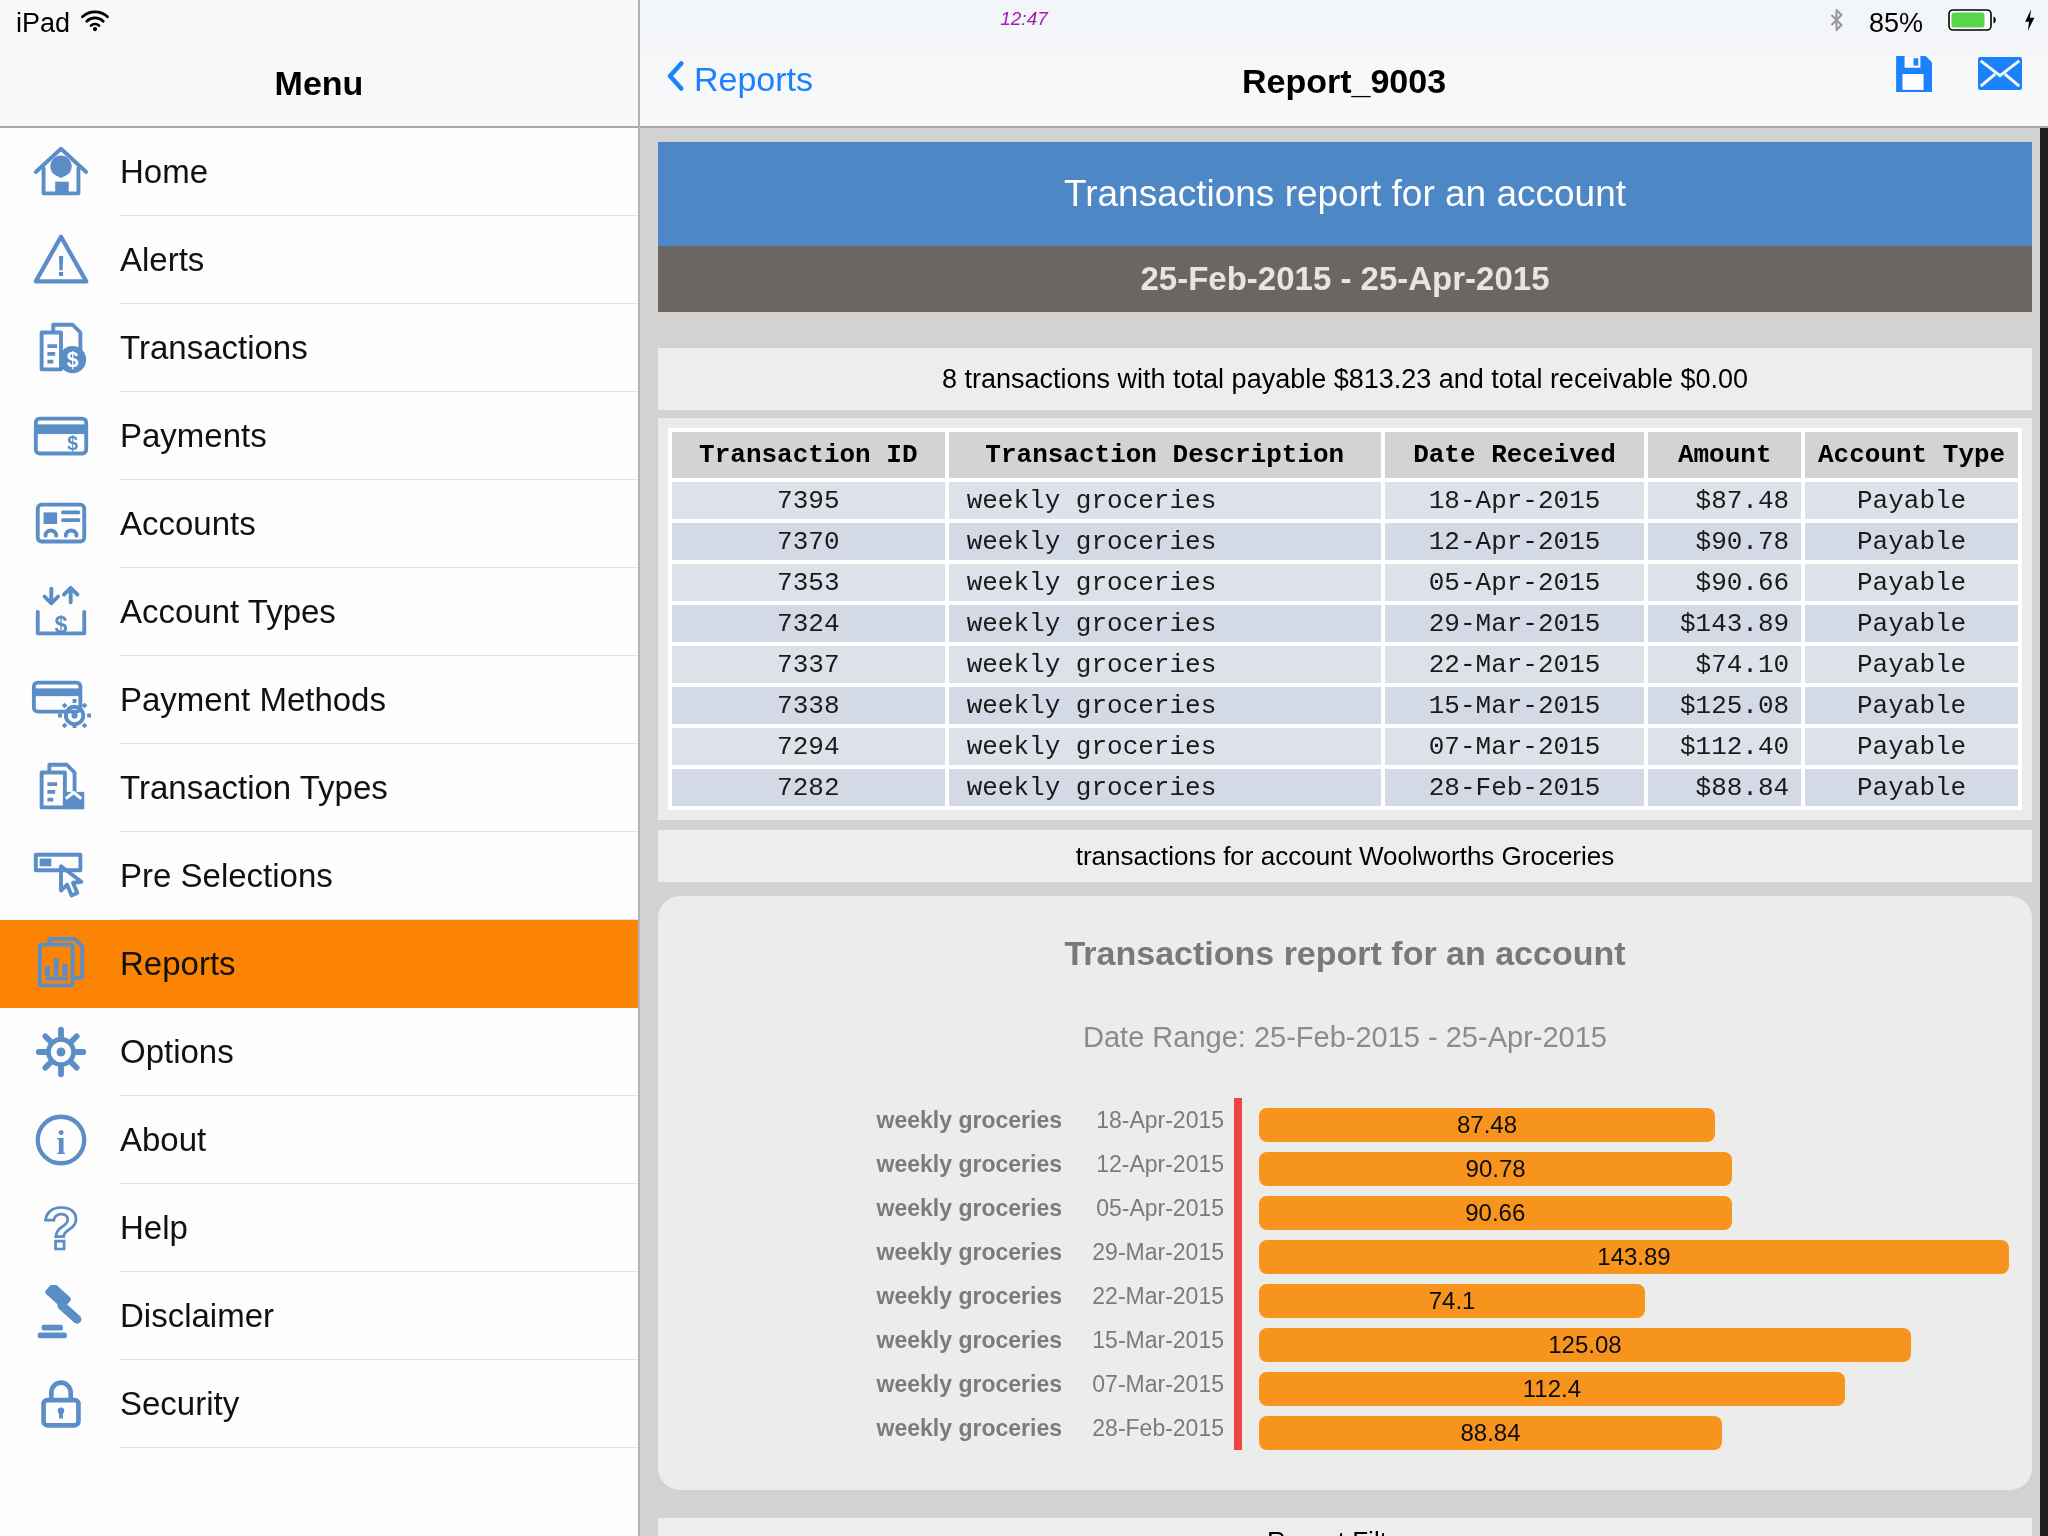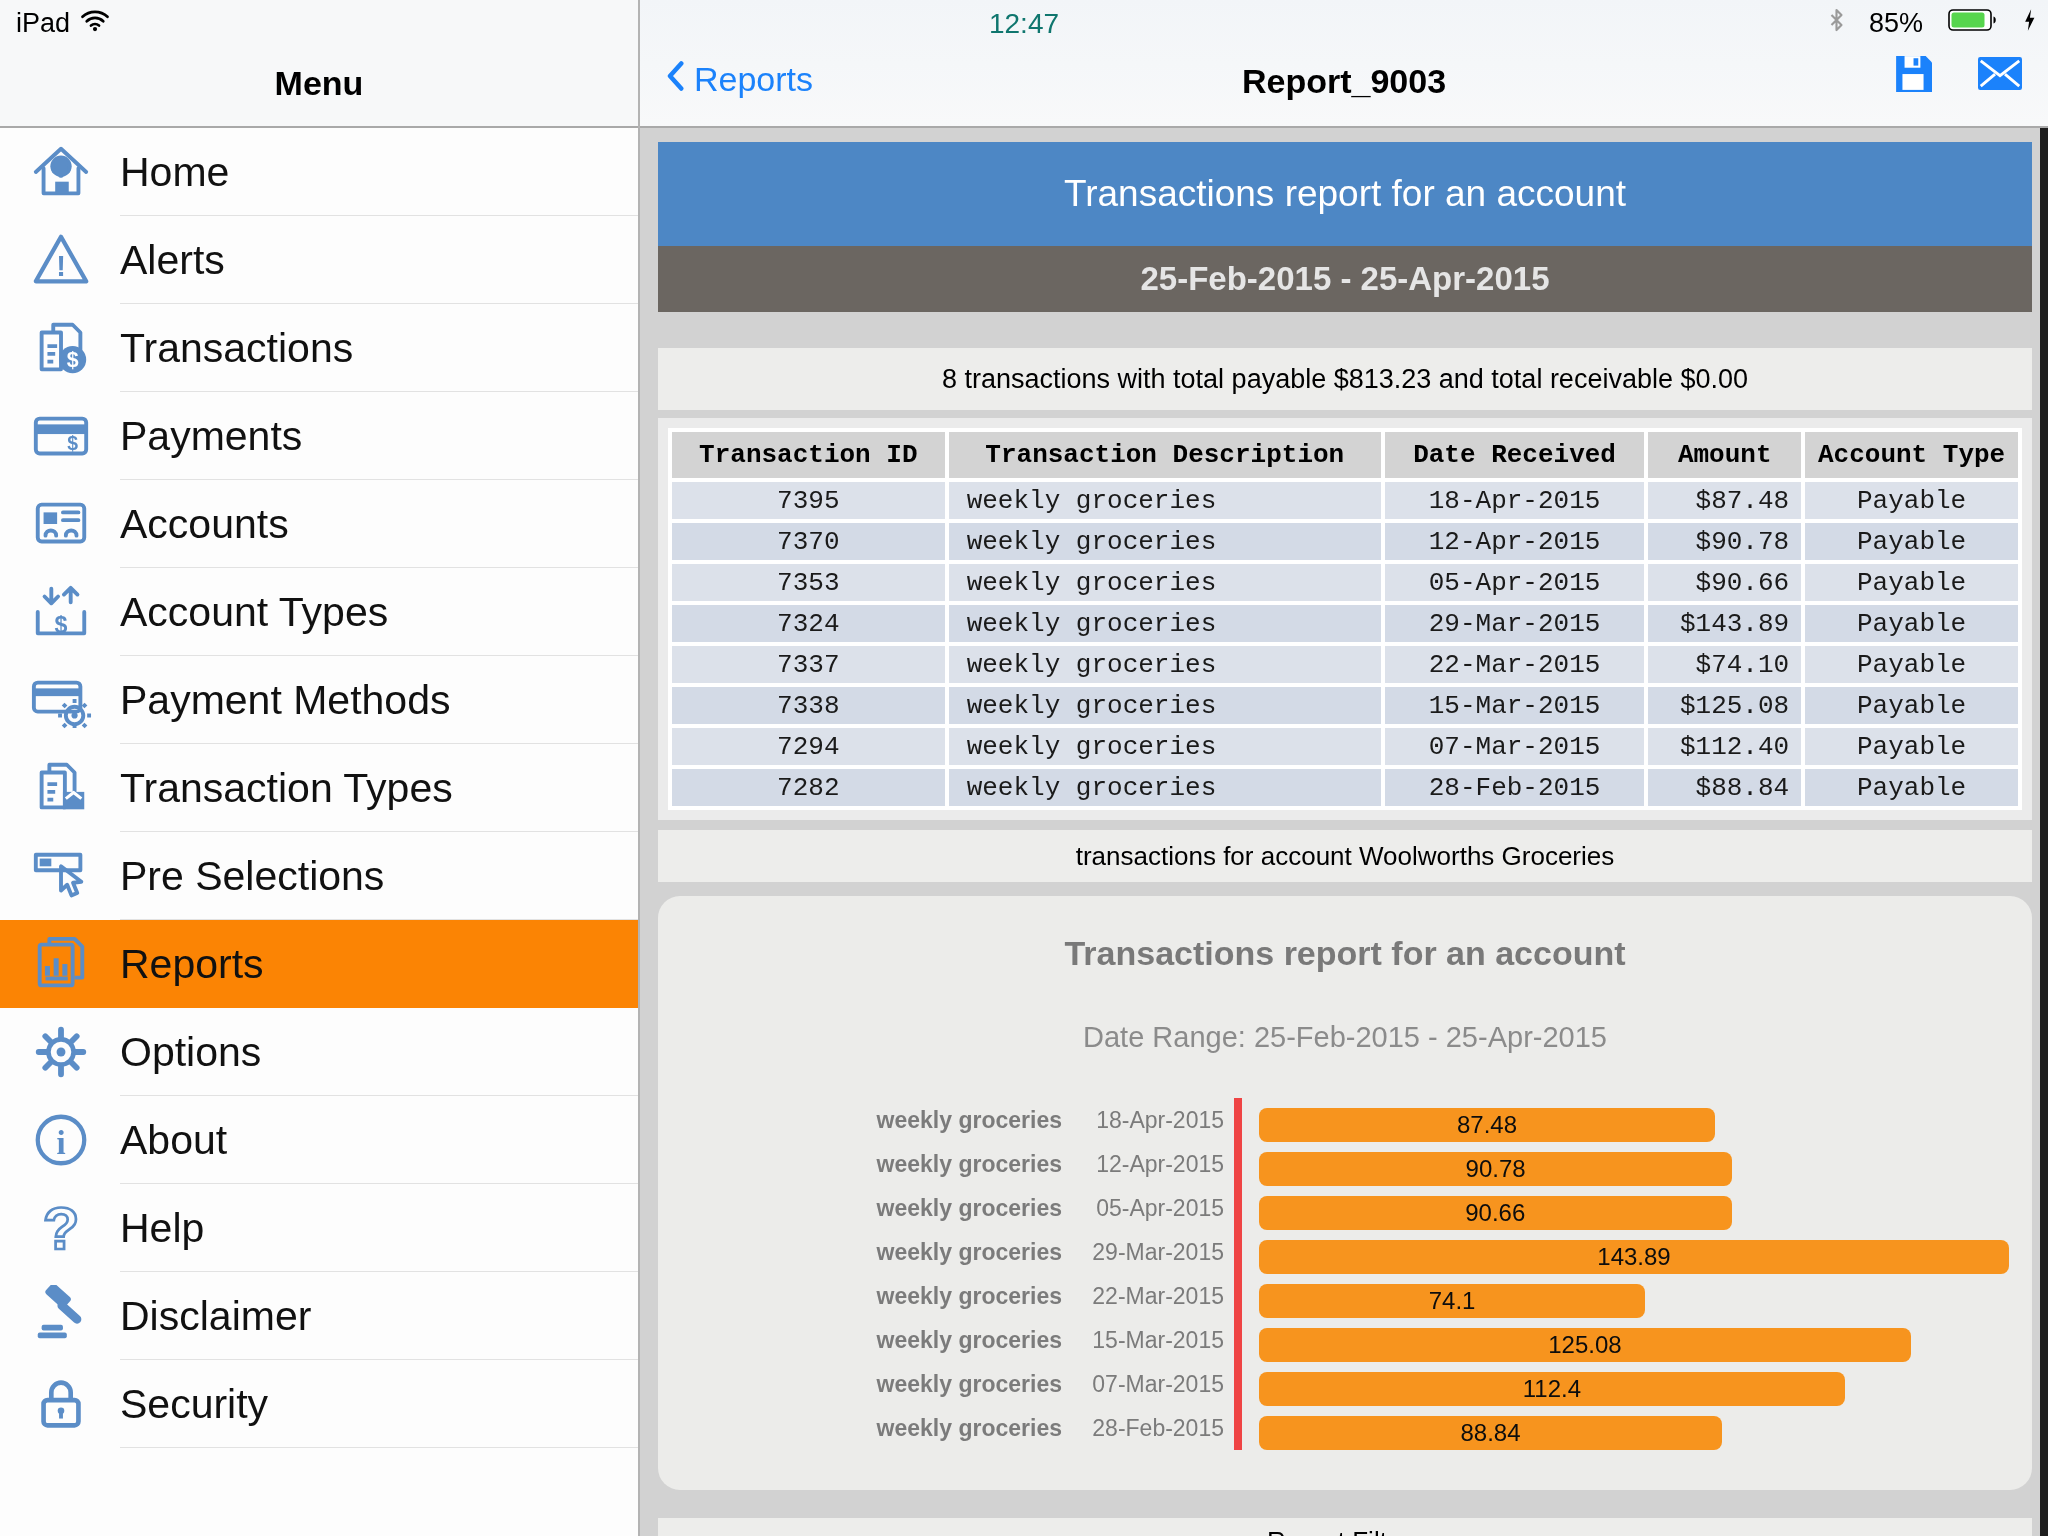--- a/index.html
+++ b/index.html
@@ -4,38 +4,38 @@
 <style>
   * { margin:0; padding:0; box-sizing:border-box; }
   html,body { width:2048px; height:1536px; overflow:hidden; background:#d2d2d2;
     font-family:"Liberation Sans", sans-serif; -webkit-font-smoothing:antialiased; }
   .app { display:flex; width:2048px; height:1536px; position:relative; background:#d2d2d2;border-radius:8px; }
 
   
   .statusbar { position:absolute; top:0; left:0; right:0; height:44px; z-index:9; }
   .st-left { position:absolute; left:16px; top:8px; display:flex; align-items:center; gap:10px;
              font-size:27px; color:#000; }
-  .st-time { position:absolute; left:0; right:0; top:8px; text-align:center; font-size:28px; color:#0f766e; }
+  .st-time { position:absolute; left:0; right:0; top:8px; text-align:center; font-size:19px; color:#a21caf;font-style:italic; }
   .st-right{ position:absolute; right:12px; top:7px; display:flex; align-items:center; gap:25px;
              font-size:27px; color:#000; }
 
   
   .sidebar { width:640px; background:#fdfdfd; border-right:2px solid #b3b3b3;
              display:flex; flex-direction:column; }
   .side-head { height:128px; background:#f7f8f9; border-bottom:2px solid #a9a9a9; position:relative; }
   .side-title { position:absolute; left:0; right:0; top:64px; text-align:center;
                 font-size:34px; font-weight:bold; color:#000; }
   .side-items { flex:1; }
   .sb-item { height:88px; display:flex; align-items:center; position:relative; cursor:default; }
   .sb-item:not(.active)::after { content:""; position:absolute; left:120px; right:0; bottom:0;
                 height:1px; background:#e2e2e2; }
   .sb-item.active { background:#fb8404; }
   .sb-icon { width:62px; height:62px; margin-left:30px; flex:0 0 auto; }
   .sb-icon svg { width:100%; height:100%; }
-  .sb-label { margin-left:28px; font-size:41px; color:#111; }
+  .sb-label { margin-left:28px; font-size:33px; color:#111; }
 
   
   .main { flex:1; display:flex; flex-direction:column; background:#d2d2d2; position:relative; }
   .main::after { content:""; position:absolute; right:0; top:128px; bottom:0; width:8px;
                  background:#1e1e1e; }
   .main-head { height:128px; background:linear-gradient(#f2f5f8,#f8f9fa);
                border-bottom:2px solid #a9a9a9; position:relative; flex:0 0 auto; }
   .back-btn { position:absolute; left:26px; top:60px; display:flex; align-items:center; gap:10px;
               color:#1b82fb; font-size:34px; cursor:pointer; }
   .nav-title { position:absolute; left:0; right:0; top:62px; text-align:center;

